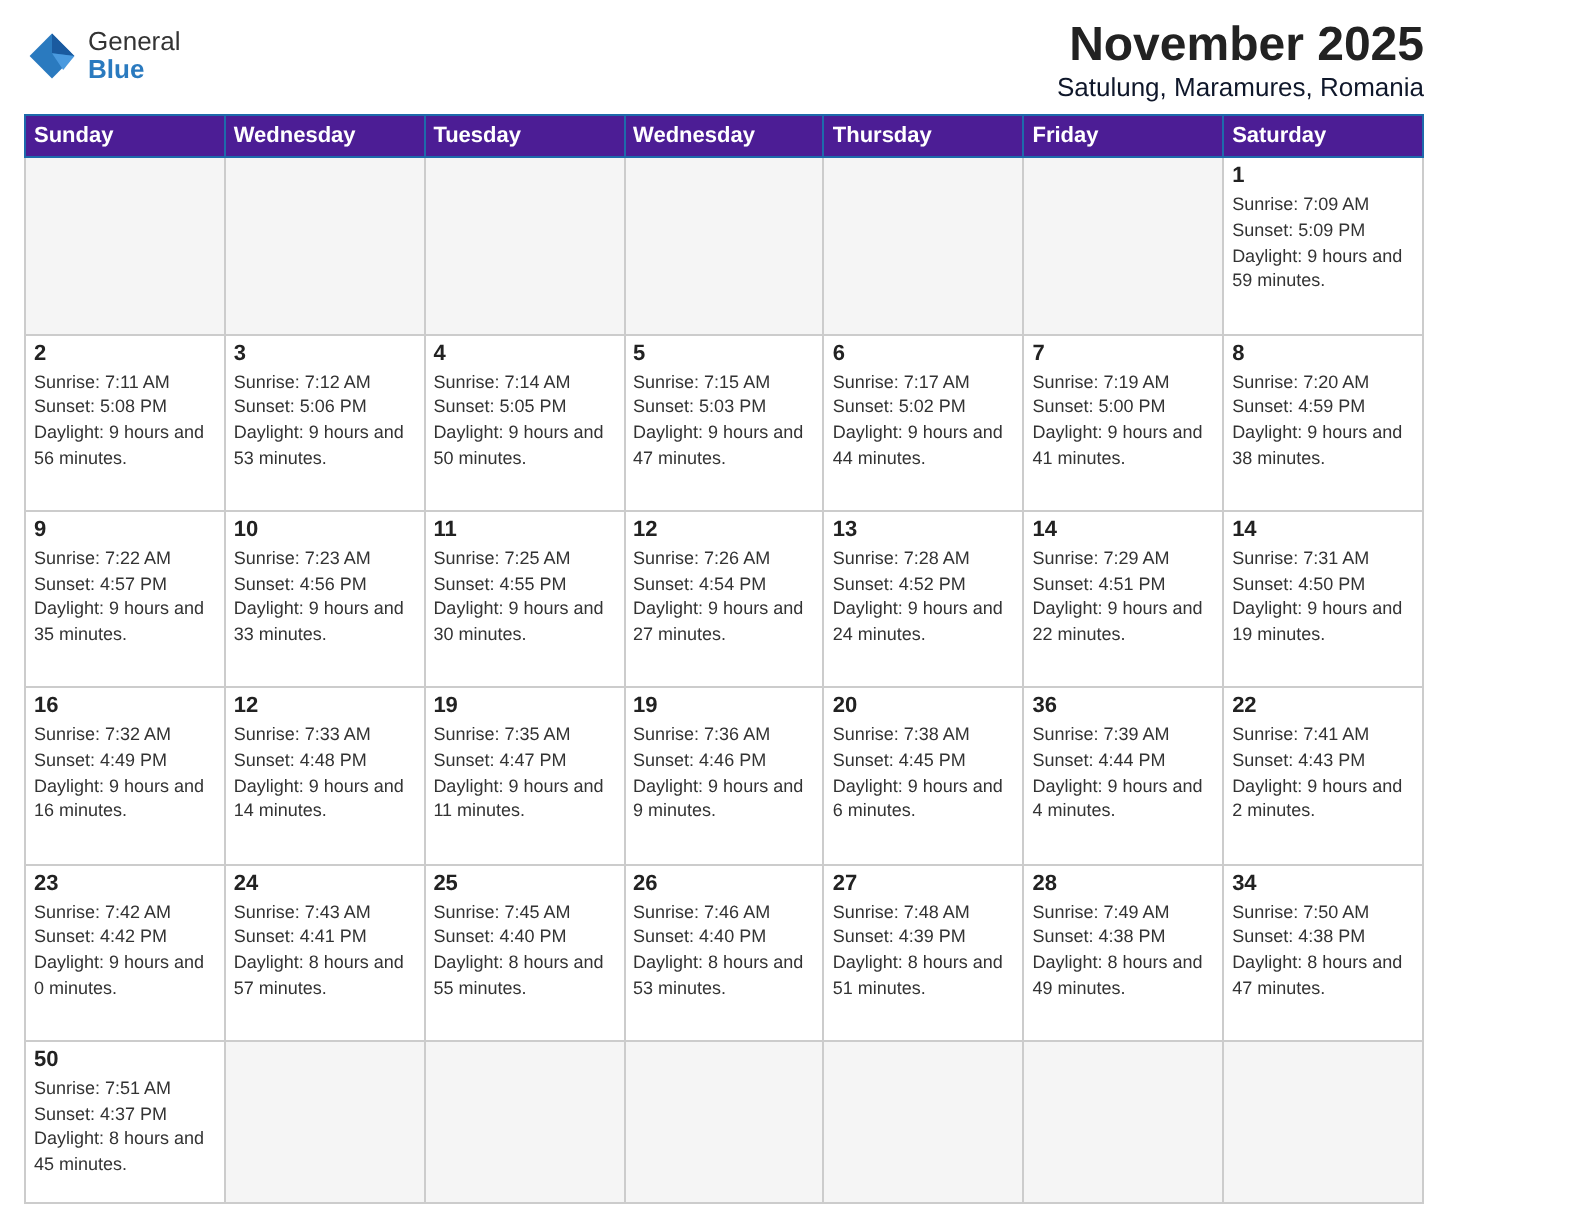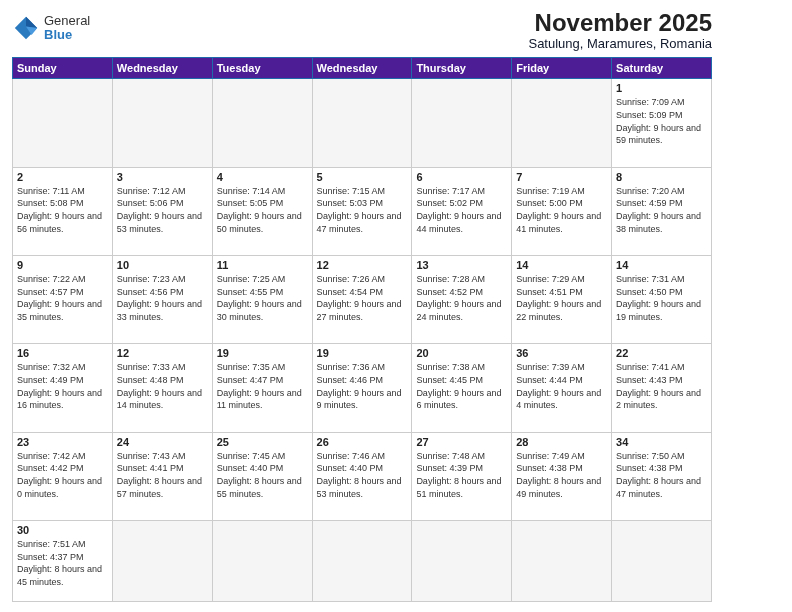--- a/index.html
+++ b/index.html
@@ -259,21 +259,21 @@
             <span class="day-number">28</span>
             <div class="day-info">Sunrise: 7:49 AM<br>Sunset: 4:38 PM<br>Daylight: 8 hours and 49 minutes.</div>
           </td>
           <td>
             <span class="day-number">34</span>
             <div class="day-info">Sunrise: 7:50 AM<br>Sunset: 4:38 PM<br>Daylight: 8 hours and 47 minutes.</div>
           </td>
         </tr>
         <tr>
           <td class="last-row">
-            <span class="day-number">30</span>
+            <span class="day-number">50</span>
             <div class="day-info">Sunrise: 7:51 AM<br>Sunset: 4:37 PM<br>Daylight: 8 hours and 45 minutes.</div>
           </td>
           <td class="empty last-row"></td>
           <td class="empty last-row"></td>
           <td class="empty last-row"></td>
           <td class="empty last-row"></td>
           <td class="empty last-row"></td>
           <td class="empty last-row"></td>
         </tr>
       </tbody>

